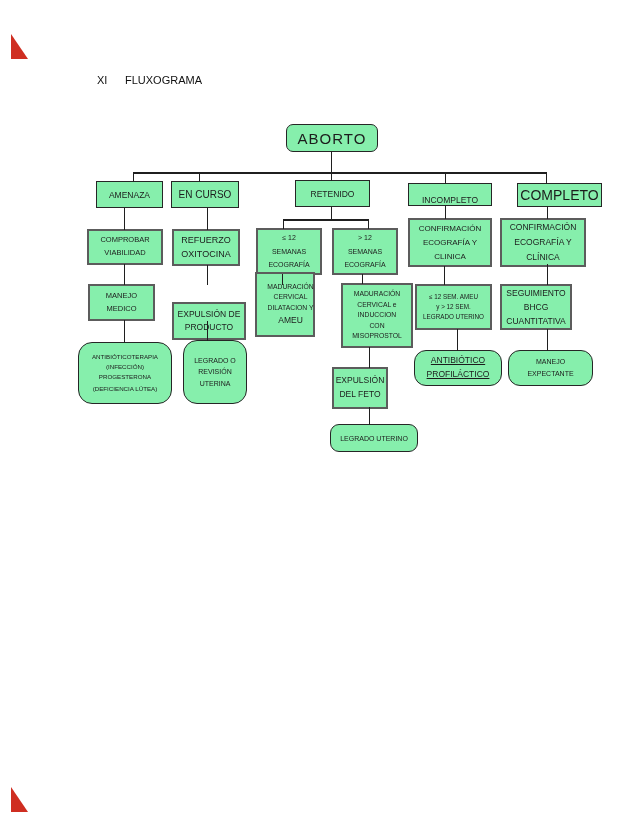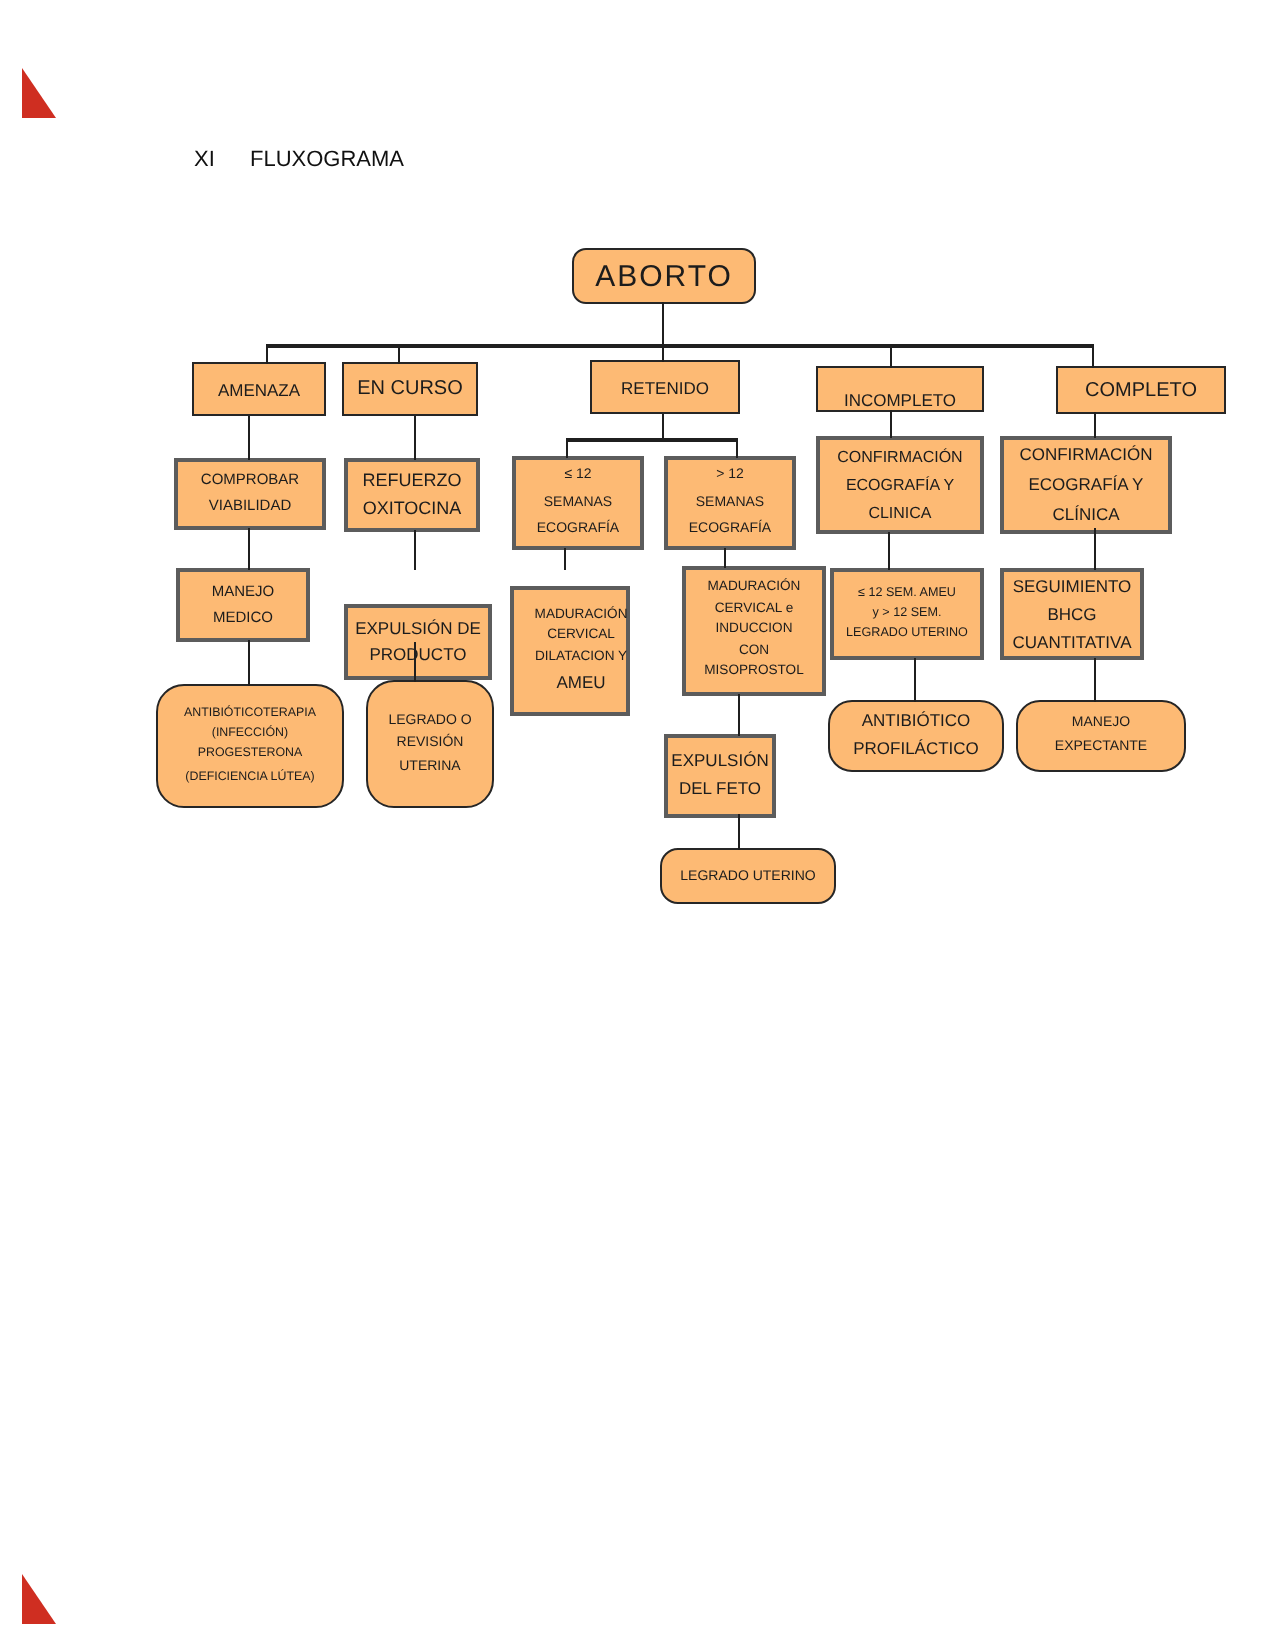--- a/index.html
+++ b/index.html
@@ -5,55 +5,55 @@
   html,body{margin:0;padding:0;}
   body{
     width:638px;height:826px;position:relative;overflow:hidden;
     background:#ffffff;font-family:"Liberation Sans",sans-serif;
   }
   .sec-num,.sec-title{position:absolute;top:74px;font-size:11px;font-weight:normal;color:#111;}
   .sec-num{left:97px;}
   .sec-title{left:125px;}
 
   .node{
-    position:absolute;background:#fdba74;box-sizing:border-box;
+    position:absolute;background:#86efac;box-sizing:border-box;
     display:flex;flex-direction:column;align-items:center;justify-content:center;
     text-align:center;white-space:pre-line;color:#1c1c1c;
   }
   .node span{display:block;white-space:pre-line;}
   .b-thin{border:1.5px solid #262626;}
   .b-thick{border:2px solid #5c5c5c;}
 
   #n-aborto{left:286px;top:124px;width:92px;height:28px;font-size:15px;letter-spacing:1px;border:1.8px solid #262626;border-radius:7px;}
   #n-amenaza{left:96px;top:181px;width:67px;height:27px;font-size:8.5px;}
   #n-encurso{left:171px;top:181px;width:68px;height:27px;font-size:10px;}
   #n-retenido{left:295px;top:180px;width:75px;height:27px;font-size:8.5px;}
   #n-incompleto{left:408px;top:183px;width:84px;height:23px;font-size:8.5px;justify-content:flex-end;}
-  #n-completo{left:528px;top:183px;width:85px;height:24px;font-size:10px;text-align:right;}
+  #n-completo{left:517px;top:183px;width:85px;height:24px;font-size:14px;text-align:right;}
 
   #n-comprobar{left:87px;top:229px;width:76px;height:36px;font-size:7.5px;line-height:1.7;}
   #n-refuerzo{left:172px;top:229px;width:68px;height:37px;font-size:9px;line-height:1.55;}
   #n-le12{left:256px;top:228px;width:66px;height:47px;font-size:7px;line-height:1.95;}
   #n-gt12{left:332px;top:228px;width:66px;height:47px;font-size:7px;line-height:1.95;}
   #n-confinc{left:408px;top:218px;width:84px;height:49px;font-size:8px;line-height:1.75;}
   #n-confcom{left:500px;top:218px;width:86px;height:49px;font-size:8.5px;line-height:1.75;}
 
   #n-manejomed{left:88px;top:284px;width:67px;height:37px;font-size:7.5px;line-height:1.7;}
   #n-expprod{left:172px;top:284px;width:74px;height:38px;font-size:8.5px;line-height:1.5;margin-top:18px;}
-  #n-madameu{left:255px;top:293px;width:60px;height:65px;font-size:6.8px;line-height:1.55;padding-left:11px;}
+  #n-madameu{left:255px;top:272px;width:60px;height:65px;font-size:6.8px;line-height:1.55;padding-left:11px;}
   #n-madameu .big{font-size:8.5px;margin-top:1px;}
   #n-madmiso{left:341px;top:283px;width:72px;height:65px;font-size:6.8px;line-height:1.55;}
   #n-semameu{left:415px;top:284px;width:77px;height:46px;font-size:6.3px;line-height:1.6;}
   #n-seguimiento{left:500px;top:284px;width:72px;height:46px;font-size:8.5px;line-height:1.65;}
 
   #n-antibioterapia{left:78px;top:342px;width:94px;height:62px;font-size:6.2px;line-height:1.6;border-radius:14px;}
   #n-antibioterapia .sub{margin-top:3px;}
   #n-legradorev{left:183px;top:340px;width:64px;height:64px;font-size:7px;line-height:1.6;border-radius:14px;}
   #n-expfeto{left:332px;top:367px;width:56px;height:42px;font-size:8.5px;line-height:1.6;}
-  #n-antiprof{left:414px;top:350px;width:88px;height:36px;font-size:8.5px;line-height:1.6;border-radius:12px;}
+  #n-antiprof{left:414px;top:350px;width:88px;height:36px;font-size:8.5px;line-height:1.6;border-radius:12px;text-decoration:underline;}
   #n-manexp{left:508px;top:350px;width:85px;height:36px;font-size:7px;line-height:1.7;border-radius:12px;}
   #n-legut{left:330px;top:424px;width:88px;height:28px;font-size:7px;border-radius:9px;}
 
   .vline,.hline{position:absolute;background:#1f1f1f;}
   .vline{width:1.5px;}
   .hline{height:1.5px;}
 
   .corner-tri{position:absolute;width:17px;height:25px;clip-path:polygon(0 0,100% 100%,0 100%);}
   #tri-top{left:11px;top:34px;}
   #tri-bottom{left:11px;top:787px;}

